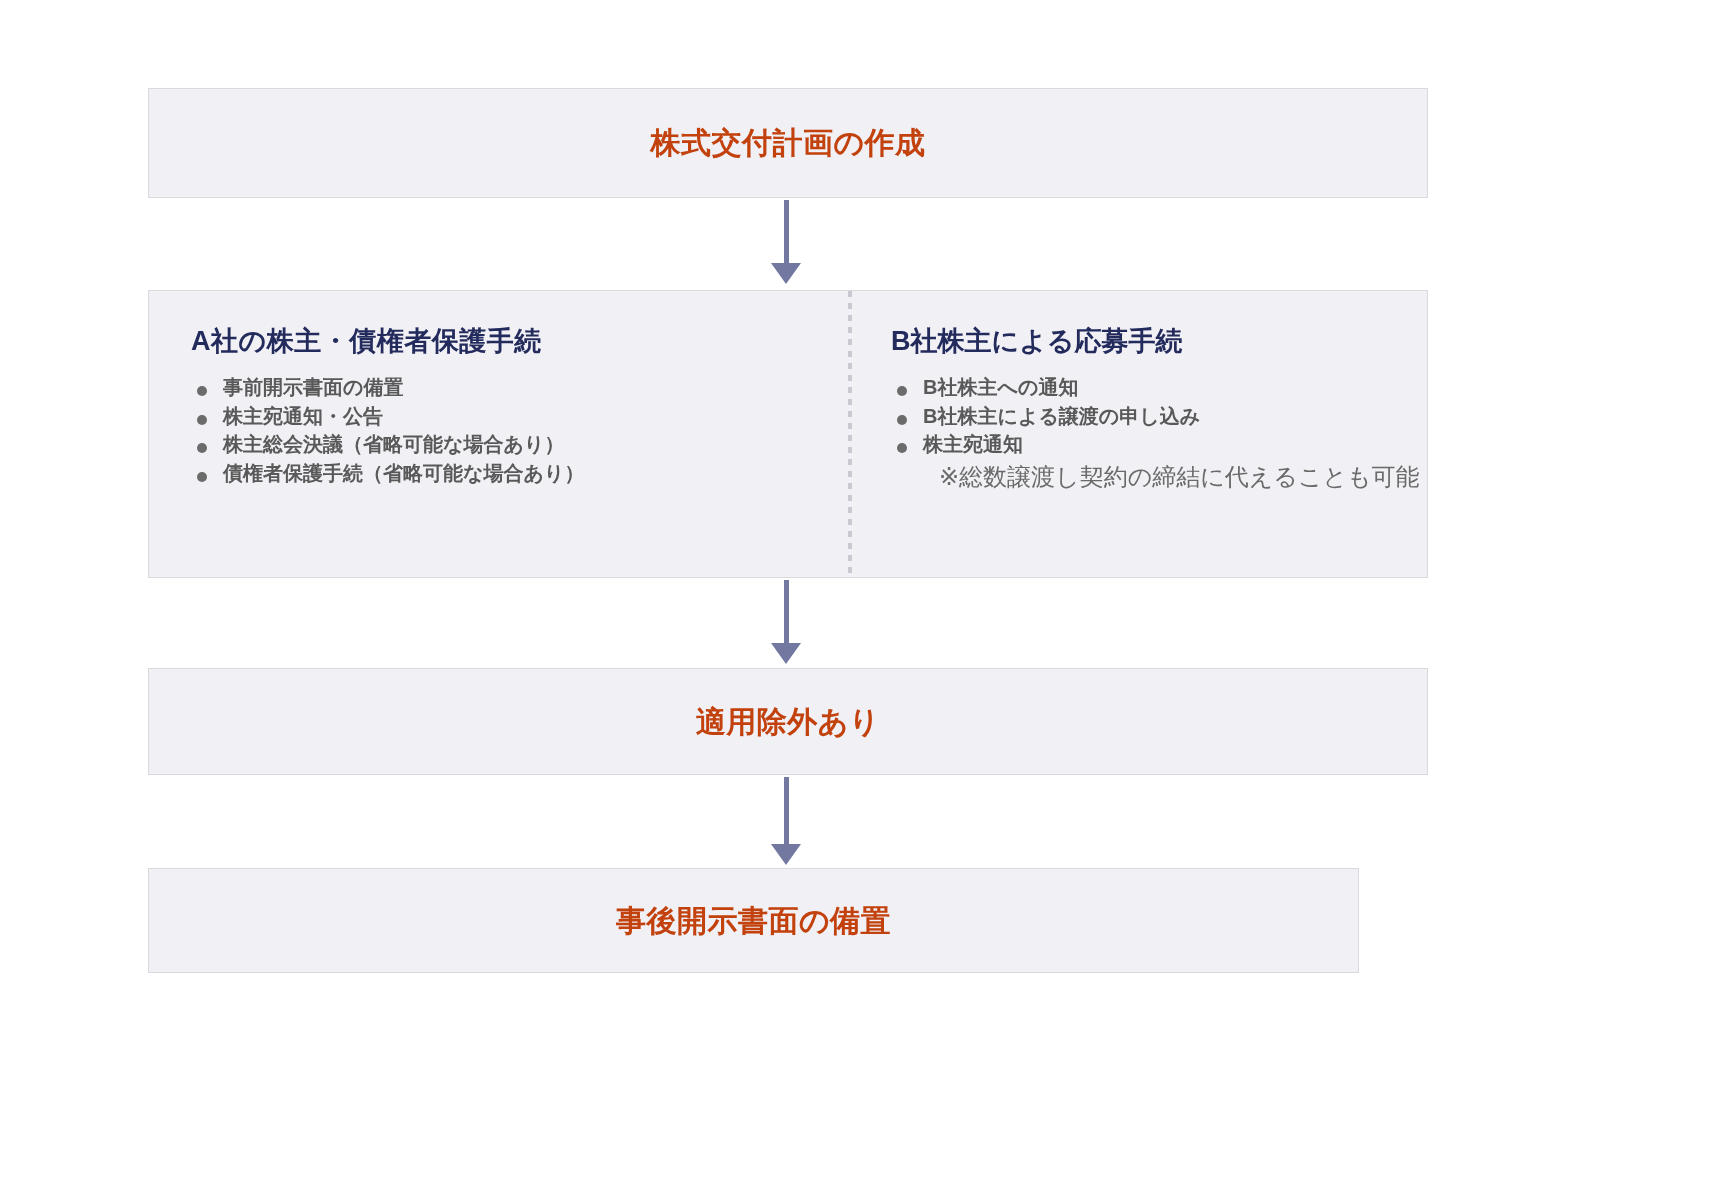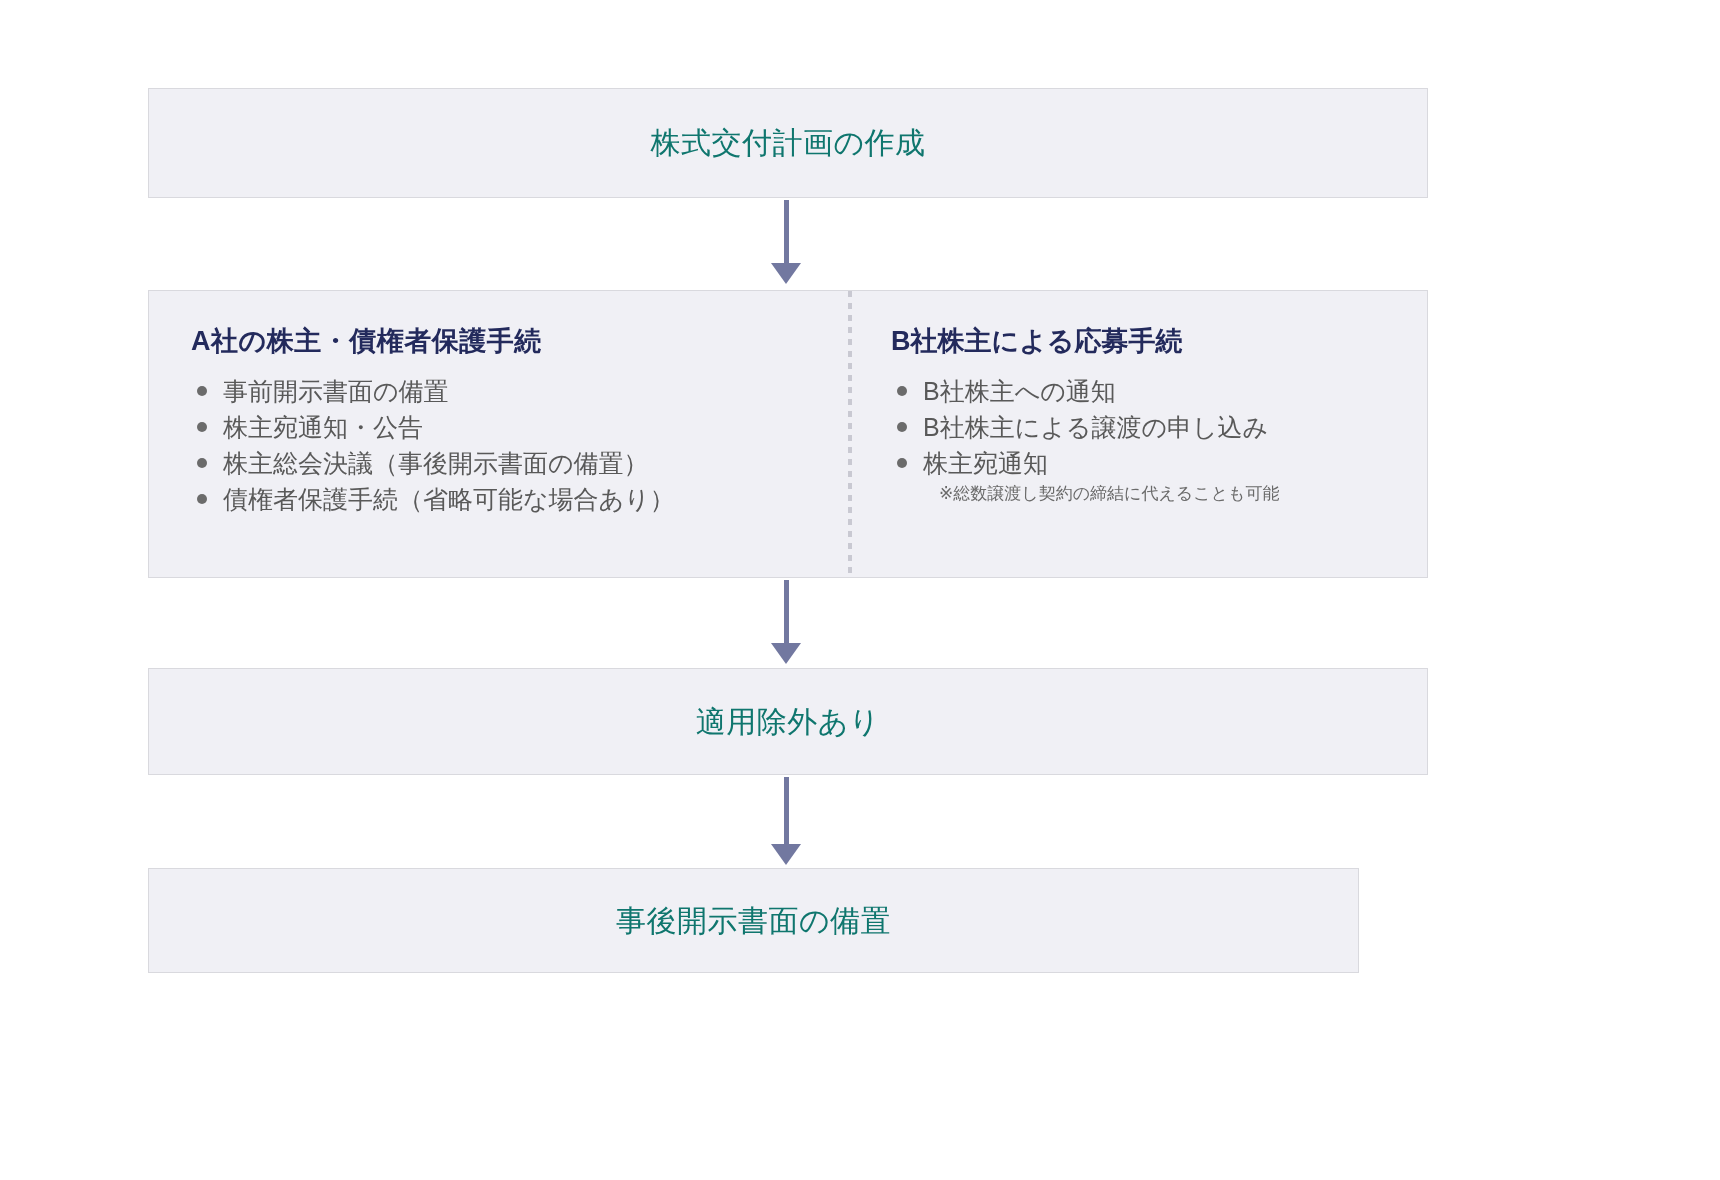--- a/index.html
+++ b/index.html
@@ -26,22 +26,22 @@
     background: #f0f0f5;
     border: 1px solid #d9d9de;
     box-sizing: border-box;
   }
   .flow-box.simple {
     display: flex;
     align-items: center;
     justify-content: center;
   }
   .box-title {
-    color: #0f766e;
-    font-weight: normal;
+    color: #c2410c;
+    font-weight: bold;
     font-size: 30px;
     letter-spacing: 0.5px;
     line-height: 1.2;
     text-align: center;
   }
 
   
   .split-box {
     display: flex;
     flex-direction: row;
@@ -75,38 +75,39 @@
   .col-heading.wide-spacing { letter-spacing: 0.5px; }
 
   ul.bullets {
     list-style: none;
     margin: 0;
     padding: 0;
   }
   ul.bullets > li {
     position: relative;
     color: #595959;
-    font-size: 25px;
+    font-size: 20px;
     line-height: 1.44;
     padding-left: 32px;
     white-space: nowrap;
+    font-weight: bold;
   }
   ul.bullets > li::before {
     content: "";
     position: absolute;
     left: 6px;
     top: 13px;
     width: 10px;
     height: 10px;
     border-radius: 50%;
     background: #6b6b6b;
   }
   .sub-note {
     color: #6a6a6a;
-    font-size: 17px;
+    font-size: 24px;
     line-height: 1.4;
     padding-left: 48px;
     margin-top: 1px;
     white-space: nowrap;
   }
 
   
   .arrow {
     position: absolute;
     width: 30px;
@@ -142,21 +143,21 @@
     <div class="head" style="top:63px;"></div>
   </div>
 
   <div class="flow-box split-box" style="left:148px; top:290px; width:1280px; height:288px;">
 
     <div class="col col-left">
       <div class="col-heading wide-spacing">A社の株主・債権者保護手続</div>
       <ul class="bullets">
         <li>事前開示書面の備置</li>
         <li>株主宛通知・公告</li>
-        <li>株主総会決議（事後開示書面の備置）</li>
+        <li>株主総会決議（省略可能な場合あり）</li>
         <li>債権者保護手続（省略可能な場合あり）</li>
       </ul>
     </div>
 
     <div class="divider"></div>
 
     <div class="col col-right">
       <div class="col-heading">B社株主による応募手続</div>
       <ul class="bullets">
         <li>B社株主への通知</li>

